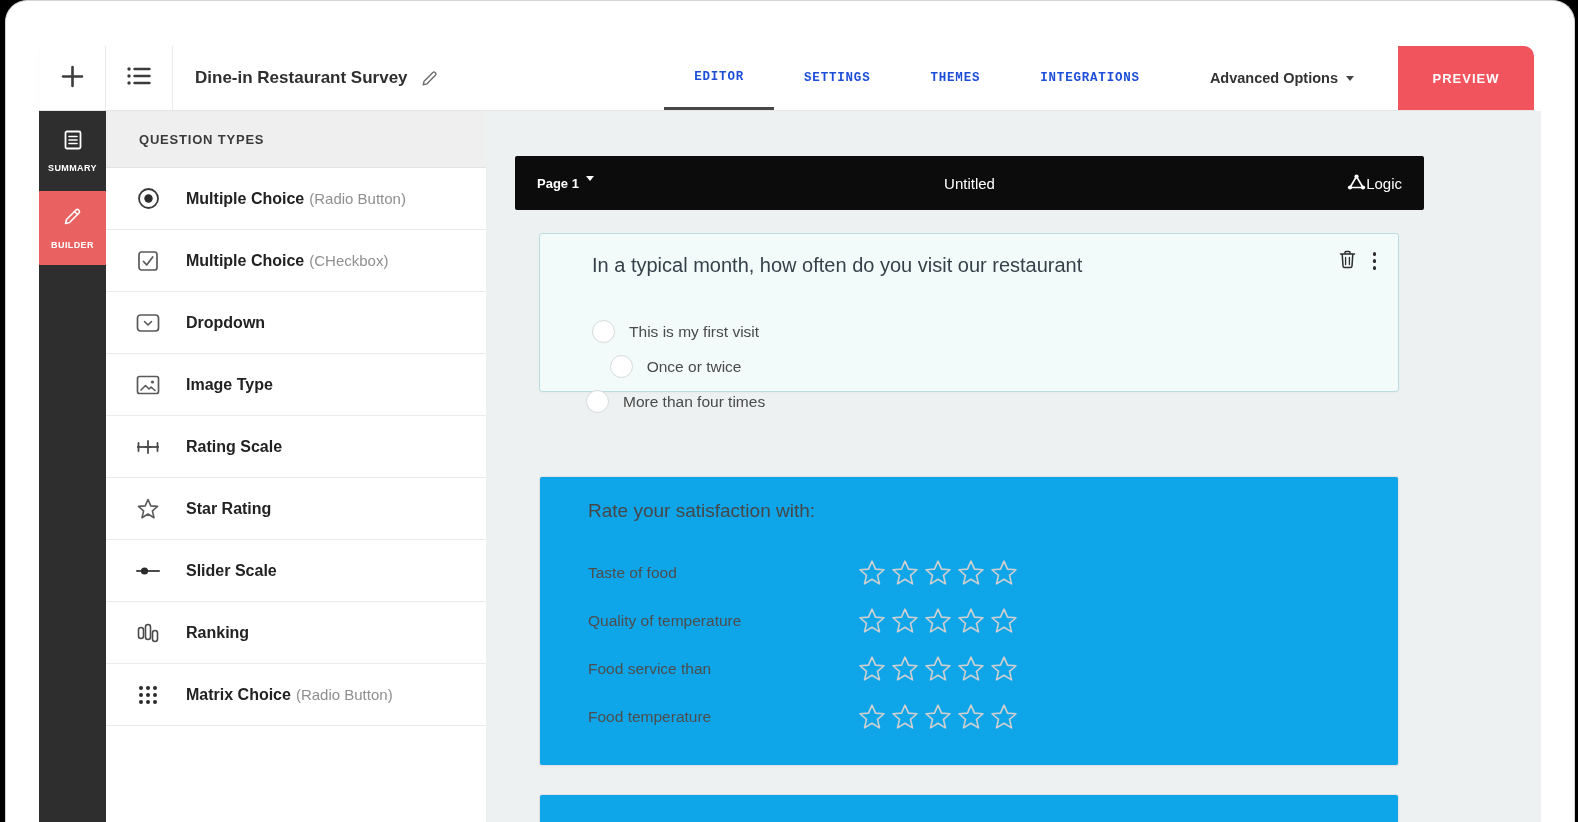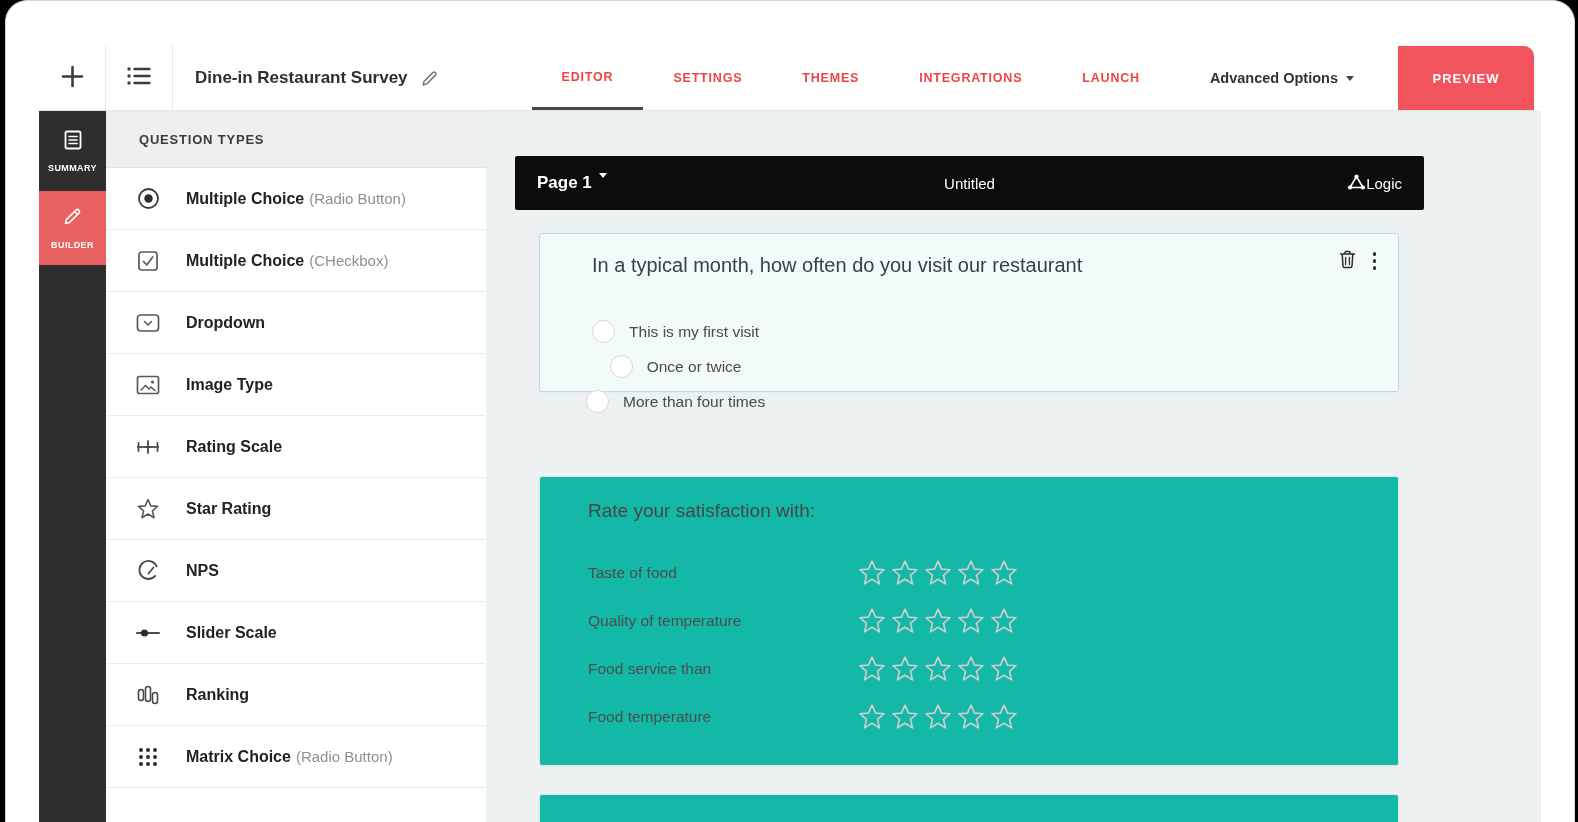--- a/index.html
+++ b/index.html
@@ -14,21 +14,21 @@
   .toolbar { position:absolute; left:33px; top:45px; width:1495px; height:65px;
              background:#fff; border-bottom:1px solid #e5e5e5; border-radius:10px 10px 0 0;
              display:flex; align-items:stretch; box-shadow:0 1px 3px rgba(0,0,0,.05); }
   .tool-cell { width:67px; display:flex; align-items:center; justify-content:center;
                border-right:1px solid #eaeaea; cursor:pointer; }
   .title-cell { flex:1; display:flex; align-items:center; padding-left:22px; min-width:0; }
   .survey-title { font-size:17px; font-weight:bold; color:#2f2f2f; white-space:nowrap; }
   .edit-pencil { margin-left:12px; display:flex; }
   .tabs { display:flex; align-items:stretch; }
   .tab { display:flex; align-items:center; padding:0 30px; font-size:12.5px; font-weight:bold;
-         letter-spacing:.8px; color:#ef4444; cursor:pointer; position:relative; }
+         letter-spacing:.8px; color:#1d4ed8; cursor:pointer; position:relative;font-family:Liberation Mono, monospace; }
   .tab.active { border-bottom:3px solid #474747; }
   .adv-opt { display:flex; align-items:center; padding:0 44px 0 40px; font-size:14.5px;
              font-weight:bold; color:#333; cursor:pointer; }
   .caret { width:0; height:0; border-left:4.5px solid transparent; border-right:4.5px solid transparent;
            border-top:5px solid #444; margin-left:8px; }
   .preview-btn { width:136px; background:#f2545e; color:#fff; border:none; font-size:13px;
                  font-weight:bold; letter-spacing:1px; border-radius:0 10px 0 0; cursor:pointer;
                  font-family:inherit; }
 
   
@@ -48,28 +48,28 @@
              cursor:grab; }
   .qt-icon { width:26px; margin-left:29px; display:flex; justify-content:center; }
   .qt-label { margin-left:25px; font-size:16px; font-weight:600; color:#222; white-space:nowrap; }
   .qt-suffix { font-size:15px; font-weight:400; color:#8f8f8f; margin-left:5px; }
 
   
   .canvas { position:absolute; left:480px; top:110px; width:1055px; bottom:0;
             background:#eef1f1; overflow:hidden; }
   .page-bar { position:absolute; left:29px; top:45px; width:909px; height:54px; background:#0c0c0c;
               border-radius:2px; display:flex; align-items:center; color:#fff; padding:0 22px; }
-  .page-select { display:flex; align-items:flex-start; font-size:17px; font-weight:600; cursor:pointer; }
+  .page-select { display:flex; align-items:flex-start; font-size:13px; font-weight:600; cursor:pointer; }
   .page-caret { border-top-color:#fff; margin-left:7px; }
   .page-title { position:absolute; left:0; right:0; text-align:center; font-size:15px;
                 pointer-events:none; }
   .logic-btn { margin-left:auto; display:flex; align-items:center; font-size:15px;
                cursor:pointer; }
 
-  .card { position:absolute; left:53px; width:860px; background:#14b8a6; border:1px solid #e2e2e2;
+  .card { position:absolute; left:53px; width:860px; background:#0ea5e9; border:1px solid #e2e2e2;
           border-radius:3px; box-shadow:0 1px 2px rgba(0,0,0,.03); cursor:pointer; }
   .card1 { top:122px; height:159px; background:#f2fafa; border-color:#b9dce0; }
   .card2 { top:365px; height:290px; }
   .card3 { top:683px; height:170px; }
 
   .q1-title { position:absolute; left:52px; top:20px; font-size:20px; font-weight:500; color:#36424a; }
   .card-actions { position:absolute; right:20px; top:16px; display:flex; align-items:flex-start; gap:15px; }
   .kebab { display:flex; flex-direction:column; gap:3.5px; padding:2px; cursor:pointer; }
   .kebab i { width:3.5px; height:3.5px; border-radius:50%; background:#2c2c2c; }
   .options { position:absolute; left:46px; top:86px; display:flex; flex-direction:column; gap:12px; }
@@ -120,21 +120,20 @@
         <svg width="19" height="19" viewBox="0 0 19 19">
           <path d="M3.2 15.8l.9-3.6L12.9 3.4a1.5 1.5 0 0 1 2.1 0l.6.6a1.5 1.5 0 0 1 0 2.1L6.8 14.9l-3.6.9z" fill="none" stroke="#6e6e6e" stroke-width="1.4" stroke-linejoin="round"></path>
         </svg>
       </span>
     </div>
     <div class="tabs">
       <div class="tab active">EDITOR</div>
       <div class="tab">SETTINGS</div>
       <div class="tab">THEMES</div>
       <div class="tab">INTEGRATIONS</div>
-      <div class="tab">LAUNCH</div>
     </div>
     <div class="adv-opt">
       <span>Advanced Options</span>
       <span class="caret"></span>
     </div>
     <button class="preview-btn">PREVIEW</button>
   </div>
 
   <div class="rail">
     <div class="rail-item rail-summary">
@@ -214,29 +213,20 @@
 
     <div class="qt-item">
       <span class="qt-icon">
         <svg width="24" height="24" viewBox="0 0 24 24">
           <polygon points="12,2.5 14.8,8.9 21.6,9.4 16.4,13.9 18,20.7 12,17 6,20.7 7.6,13.9 2.4,9.4 9.2,8.9" fill="none" stroke="#5a5a5a" stroke-width="1.6" stroke-linejoin="round"></polygon>
         </svg>
       </span>
       <span class="qt-label"><span>Star Rating</span><span class="qt-suffix"></span></span>
     </div>
 
-    <div class="qt-item">
-      <span class="qt-icon">
-        <svg width="23" height="23" viewBox="0 0 23 23">
-          <path d="M18.2 16.9a9 9 0 1 1 1.5-9.4" fill="none" stroke="#4a4a4a" stroke-width="1.8" stroke-linecap="round"></path>
-          <path d="M11.5 14.5l5-6" stroke="#4a4a4a" stroke-width="1.8" stroke-linecap="round"></path>
-        </svg>
-      </span>
-      <span class="qt-label"><span>NPS</span><span class="qt-suffix"></span></span>
-    </div>
 
     <div class="qt-item">
       <span class="qt-icon">
         <svg width="26" height="14" viewBox="0 0 26 14">
           <path d="M2 7h22" stroke="#4a4a4a" stroke-width="2" stroke-linecap="round"></path>
           <circle cx="9.5" cy="7" r="3.6" fill="#2b2b2b"></circle>
         </svg>
       </span>
       <span class="qt-label"><span>Slider Scale</span><span class="qt-suffix"></span></span>
     </div>

